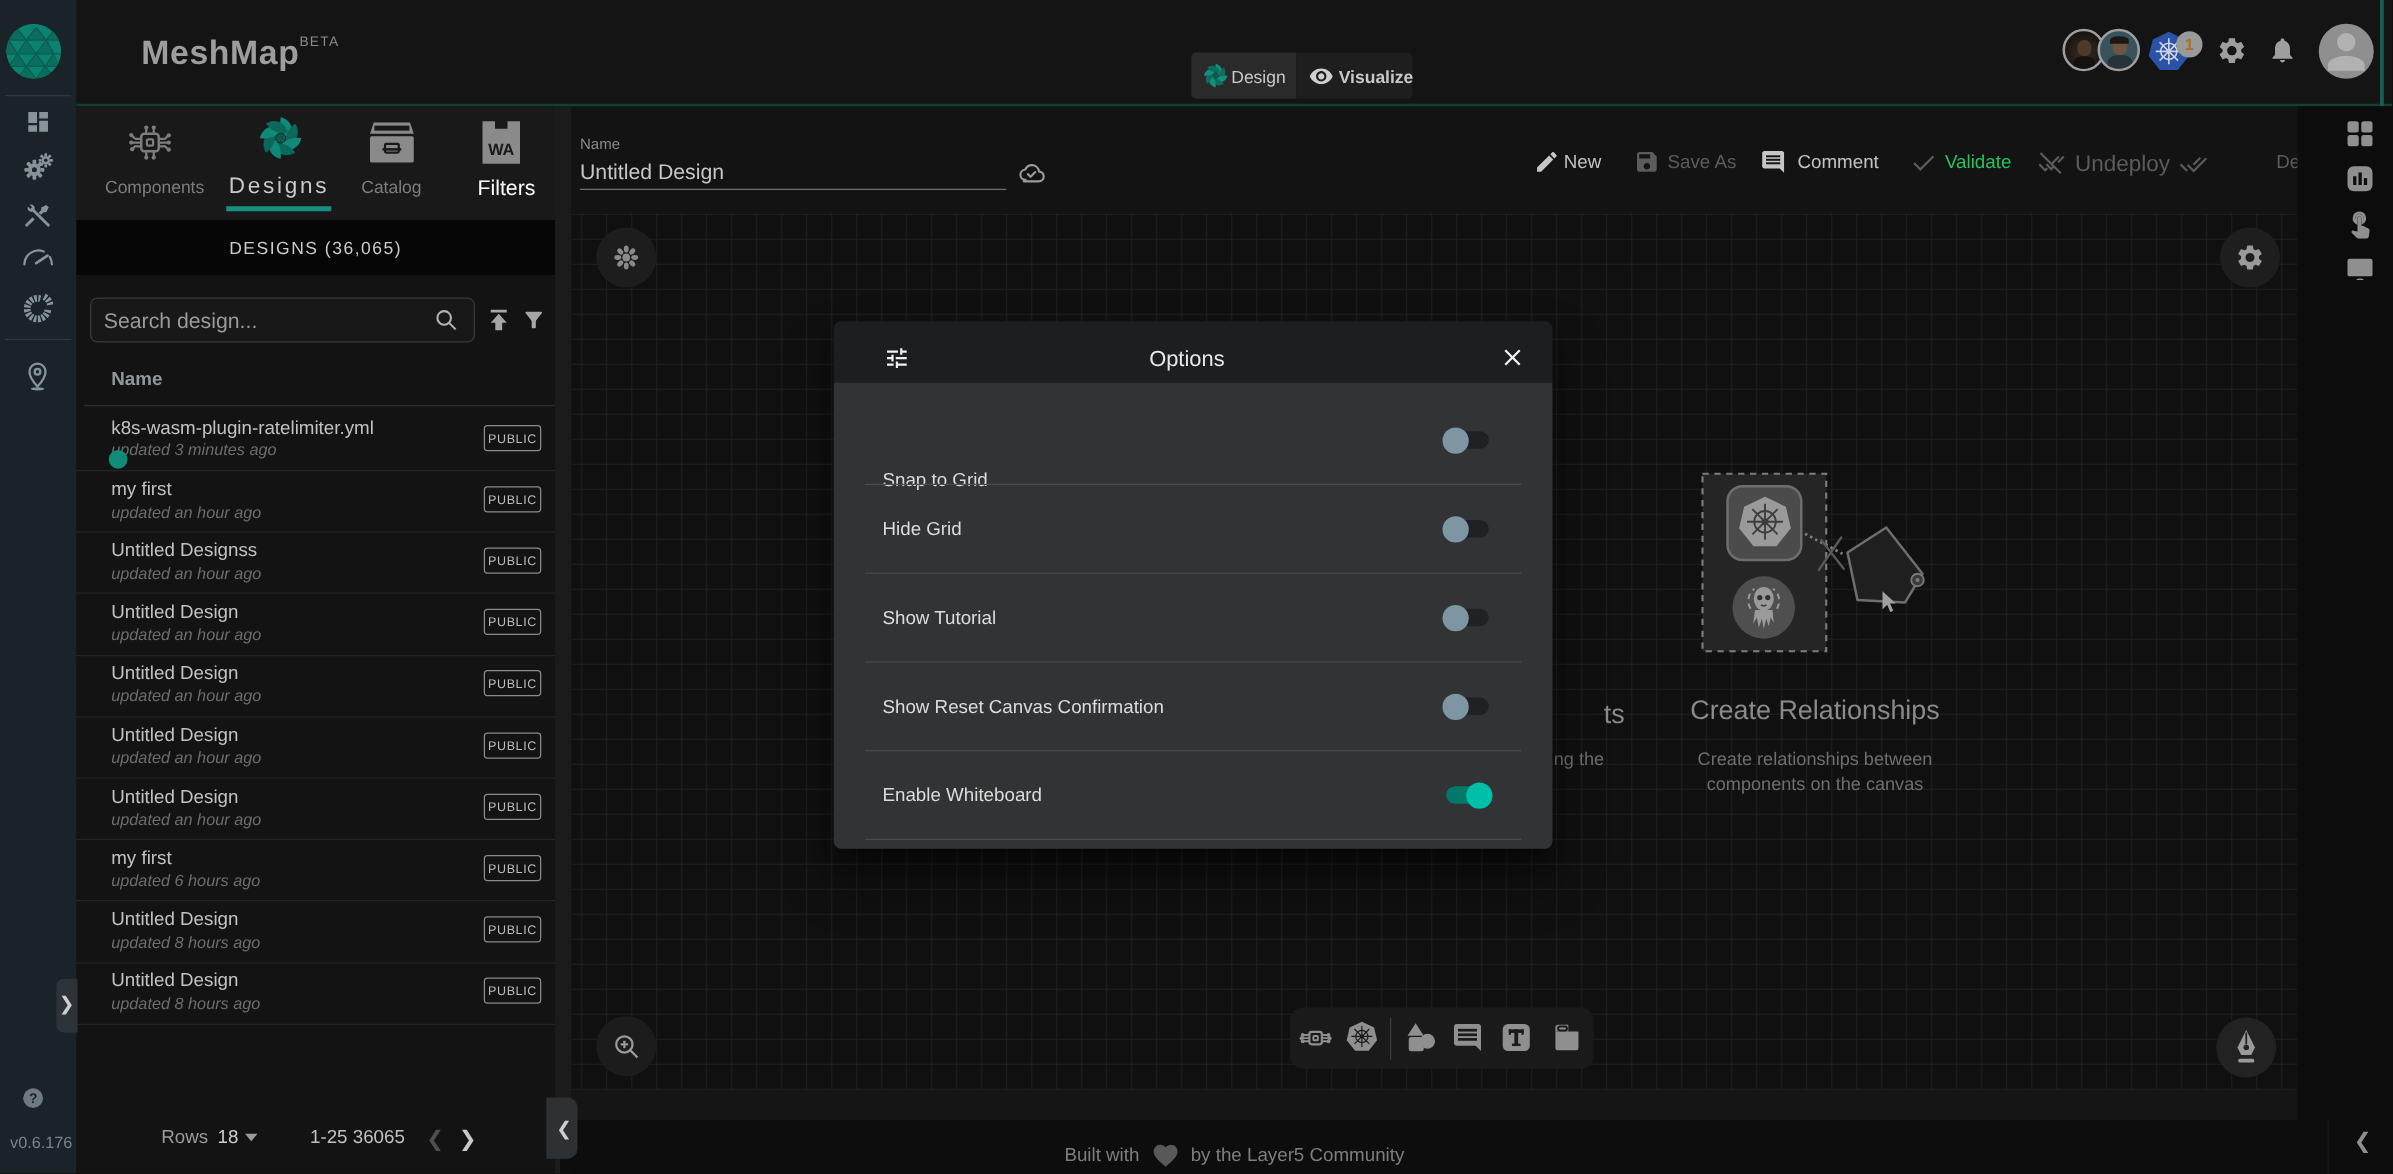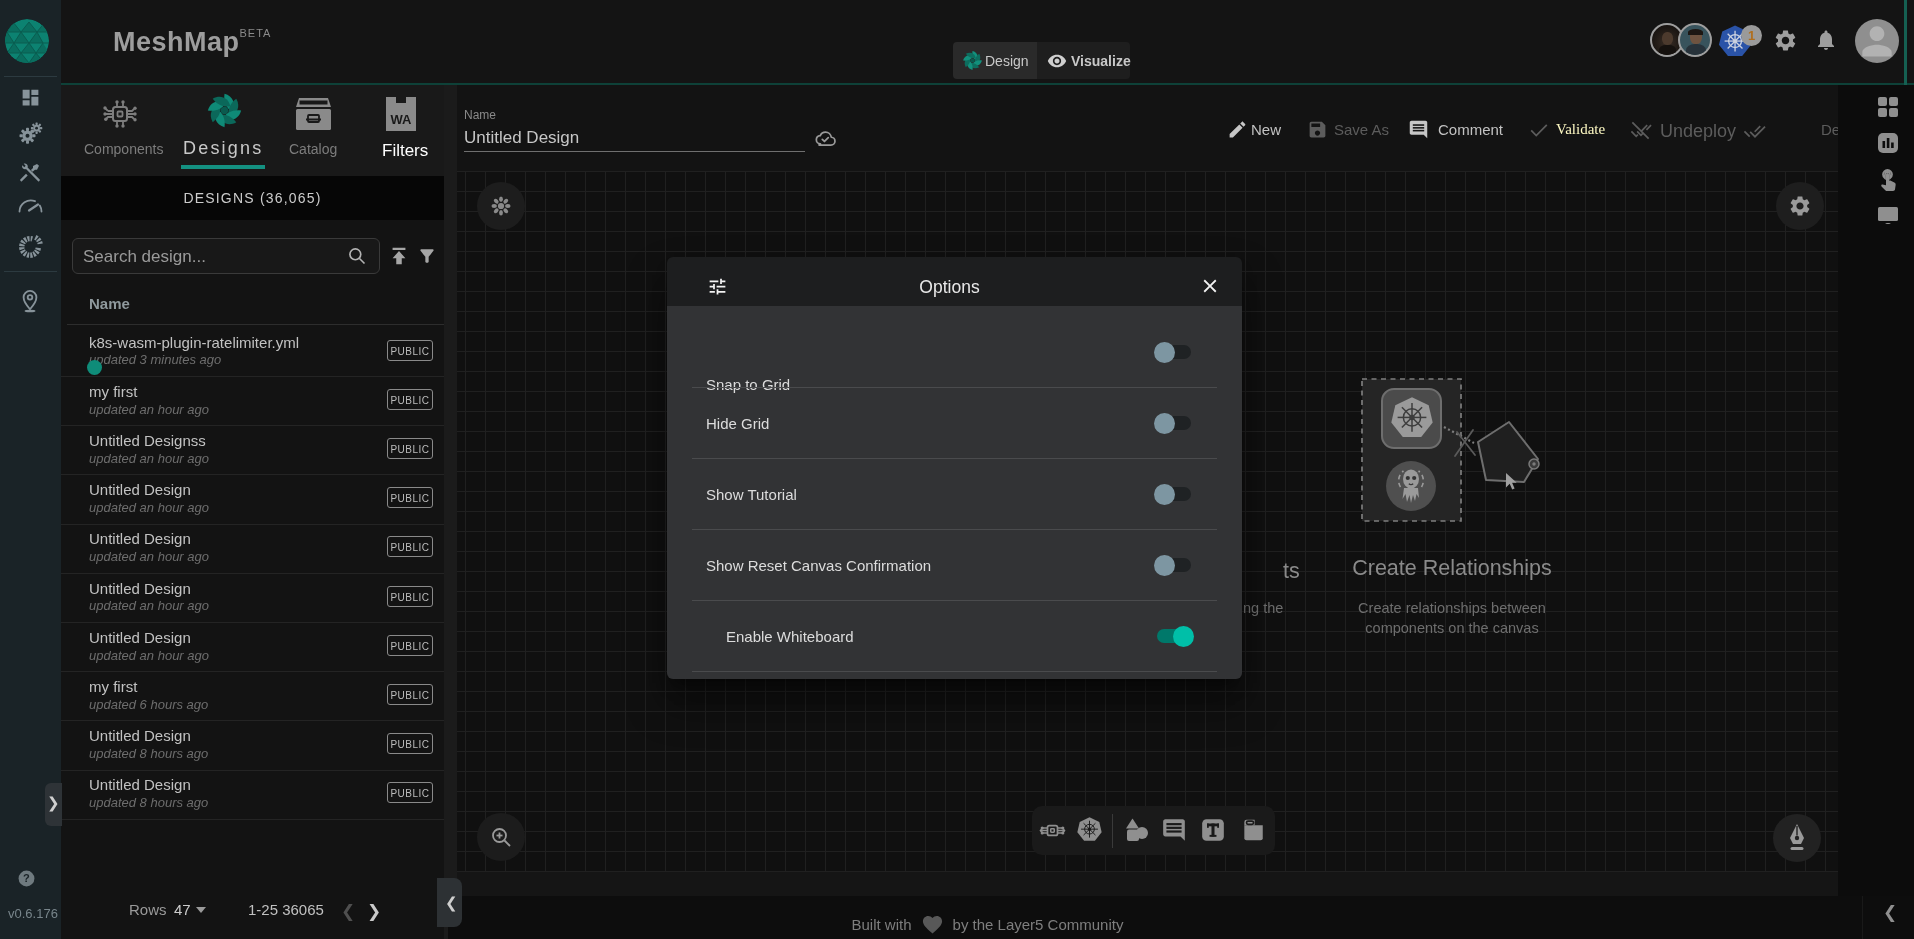--- a/index.html
+++ b/index.html
@@ -113,21 +113,21 @@
           <rect x="5.5" y="12.4" width="13" height="1.8"></rect>
         </g>
       </svg>
   </div>
   <div class="abs" style="left:1438px;top:121px;font-size:15px;color:#c2c2c2;">Comment</div>
   <div class="abs" style="left:1528px;top:119px;">
     <svg width="22" height="22" viewBox="0 0 24 24" stroke="#5c5c5c" stroke-width="1.9" fill="none">
         <path d="M3.5 12.5 L9 18 L20.5 6.5"></path>
       </svg>
   </div>
-  <div class="abs" style="left:1556px;top:121px;font-size:15px;color:#fef9c3;font-family:Liberation Serif, serif;">Validate</div>
+  <div class="abs" style="left:1556px;top:121px;font-size:15px;color:#22c55e;">Validate</div>
   <div class="abs" style="left:1629px;top:119px;">
     <svg width="23" height="23" viewBox="0 0 24 24" stroke="#5c5c5c" stroke-width="1.8" fill="none">
         <path d="M2.5 13 L7.5 18 L9.2 16.3 M13.2 12.3 L19 6.5 M8.5 13 L12.5 17 L14.2 15.3 M18.2 11.3 L23 6.5 M3.5 3.5 L20.5 20.5"></path>
       </svg>
   </div>
   <div class="abs" style="left:1660px;top:121px;font-size:18px;color:#5c5c5c;">Undeploy</div>
   <div class="abs" style="left:1743px;top:119px;">
     <svg width="23" height="23" viewBox="0 0 24 24" stroke="#5c5c5c" stroke-width="1.8" fill="none">
         <path d="M1.5 13 L7 18.5 M7.5 13.5 L12.5 18.5 L23 8 M18 7.5 L12.2 13.3"></path>
       </svg>
@@ -261,21 +261,21 @@
   <div class="abs" style="left:89px;top:746px;font-size:13px;font-style:italic;color:#6d6d6d;">updated 8 hours ago</div>
   <div class="abs" style="left:387px;top:733px;width:46px;height:21px;border:1px solid #8a8a8a;border-radius:3px;font-size:10px;color:#bcbcbc;letter-spacing:0.5px;text-align:center;line-height:21px;">PUBLIC</div>
   <div class="abs" style="left:61px;top:770px;width:383px;height:1px;background:#242424;"></div>
   <div class="abs" style="left:89px;top:776px;font-size:15px;color:#c2c2c2;">Untitled Design</div>
   <div class="abs" style="left:89px;top:795px;font-size:13px;font-style:italic;color:#6d6d6d;">updated 8 hours ago</div>
   <div class="abs" style="left:387px;top:782px;width:46px;height:21px;border:1px solid #8a8a8a;border-radius:3px;font-size:10px;color:#bcbcbc;letter-spacing:0.5px;text-align:center;line-height:21px;">PUBLIC</div>
   <div class="abs" style="left:61px;top:819px;width:383px;height:1px;background:#242424;"></div>
   <div class="abs" style="left:87px;top:360px;width:15px;height:15px;border-radius:50%;background:#0f8c79;"></div>
 
   <div class="abs" style="left:129px;top:901px;font-size:15px;color:#9a9a9a;">Rows</div>
-  <div class="abs" style="left:174px;top:901px;font-size:15px;color:#cccccc;">47</div>
+  <div class="abs" style="left:174px;top:901px;font-size:15px;color:#cccccc;">18</div>
   <div class="abs" style="left:196px;top:907px;width:0;height:0;border-left:5px solid transparent;border-right:5px solid transparent;border-top:6px solid #9a9a9a;"></div>
   <div class="abs" style="left:248px;top:901px;font-size:15px;color:#c0c0c0;">1-25 36065</div>
   <div class="abs" style="left:341px;top:901px;font-size:17px;color:#4f4f4f;font-family:'Liberation Sans';">❮</div>
   <div class="abs" style="left:367px;top:901px;font-size:17px;color:#c9c9c9;">❯</div>
 
   <div class="abs" style="left:437px;top:878px;width:25px;height:49px;background:#2d3134;border-radius:0 8px 8px 0;z-index:6;"></div>
   <div class="abs" style="left:445px;top:894px;font-size:15px;color:#cfcfcf;z-index:7;">❮</div>
 
   <div class="abs" id="sidebar" style="left:0;top:0;width:61px;height:939px;background:#1a2327;"></div>
 
@@ -615,21 +615,21 @@
   <div class="abs" style="left:1154px;top:341.5px;width:21px;height:21px;border-radius:50%;background:#7d96a2;"></div>
   <div class="abs" style="left:706px;top:415px;font-size:15px;color:#dcdcdc;">Hide Grid</div>
   <div class="abs" style="left:1157px;top:416px;width:34px;height:14px;border-radius:7px;background:#1f2224;"></div>
   <div class="abs" style="left:1154px;top:412.5px;width:21px;height:21px;border-radius:50%;background:#7d96a2;"></div>
   <div class="abs" style="left:706px;top:486px;font-size:15px;color:#dcdcdc;">Show Tutorial</div>
   <div class="abs" style="left:1157px;top:487px;width:34px;height:14px;border-radius:7px;background:#1f2224;"></div>
   <div class="abs" style="left:1154px;top:483.5px;width:21px;height:21px;border-radius:50%;background:#7d96a2;"></div>
   <div class="abs" style="left:706px;top:557px;font-size:15px;color:#dcdcdc;">Show Reset Canvas Confirmation</div>
   <div class="abs" style="left:1157px;top:558px;width:34px;height:14px;border-radius:7px;background:#1f2224;"></div>
   <div class="abs" style="left:1154px;top:554.5px;width:21px;height:21px;border-radius:50%;background:#7d96a2;"></div>
-  <div class="abs" style="left:726px;top:628px;font-size:15px;color:#dcdcdc;">Enable Whiteboard</div>
+  <div class="abs" style="left:706px;top:628px;font-size:15px;color:#dcdcdc;">Enable Whiteboard</div>
   <div class="abs" style="left:1157px;top:629px;width:34px;height:14px;border-radius:7px;background:#00786a;"></div>
   <div class="abs" style="left:1173px;top:625.5px;width:21px;height:21px;border-radius:50%;background:#00bfa8;"></div>
   <div class="abs" style="left:692px;top:387px;width:525px;height:1px;background:#4a4b4d;"></div>
   <div class="abs" style="left:692px;top:458px;width:525px;height:1px;background:#4a4b4d;"></div>
   <div class="abs" style="left:692px;top:529px;width:525px;height:1px;background:#4a4b4d;"></div>
   <div class="abs" style="left:692px;top:600px;width:525px;height:1px;background:#4a4b4d;"></div>
   <div class="abs" style="left:692px;top:671px;width:525px;height:1px;background:#4a4b4d;"></div>
 
 </div>
 

